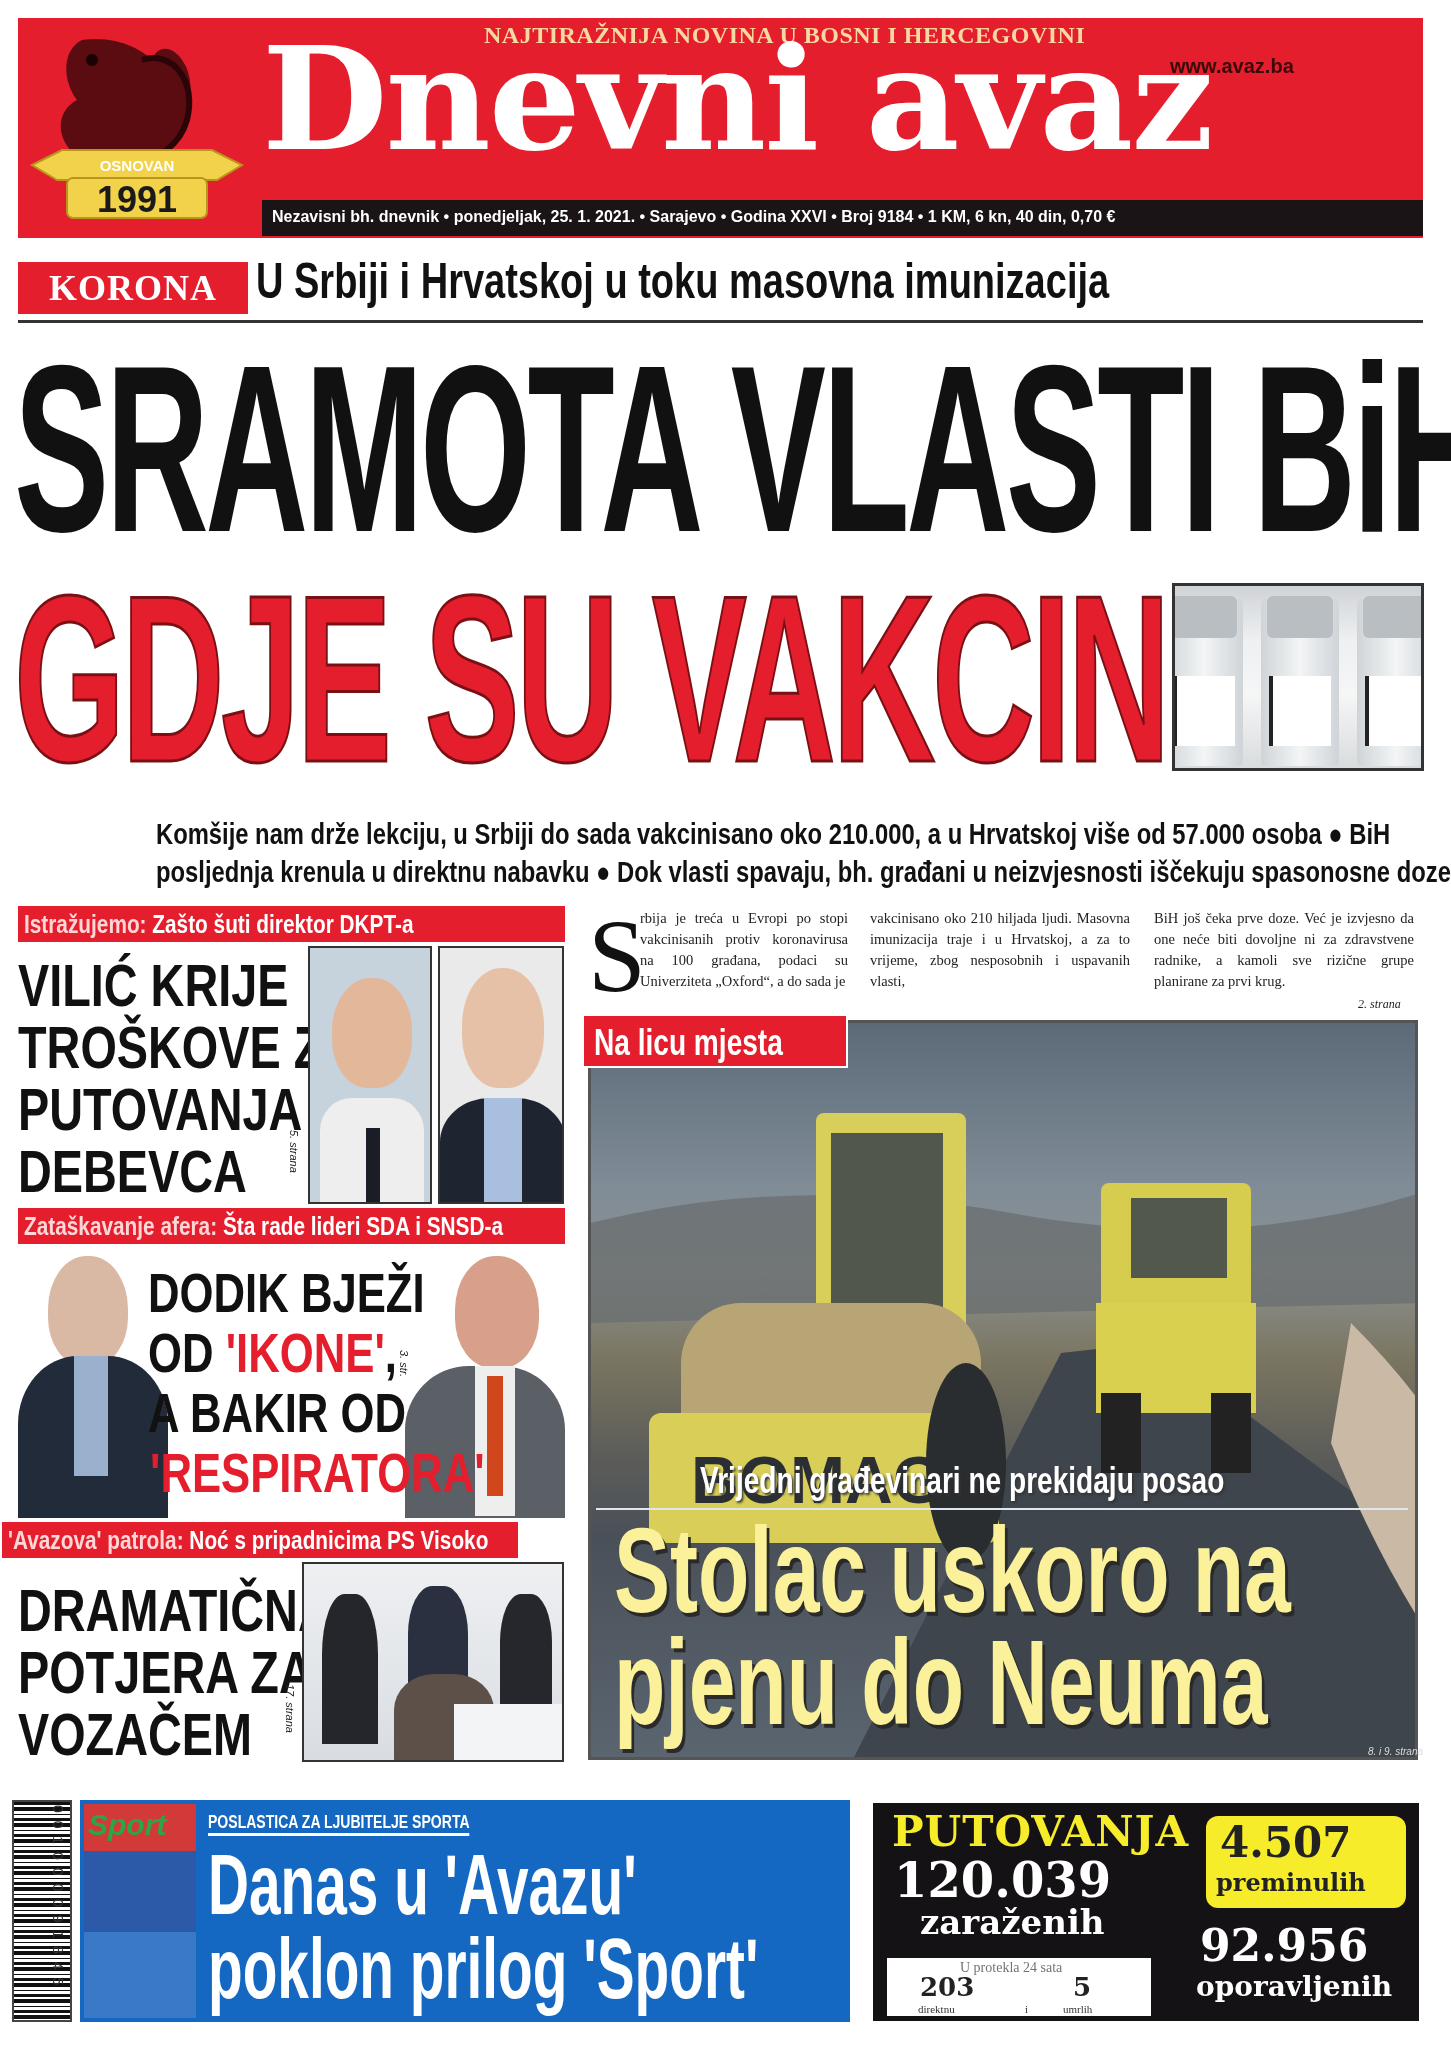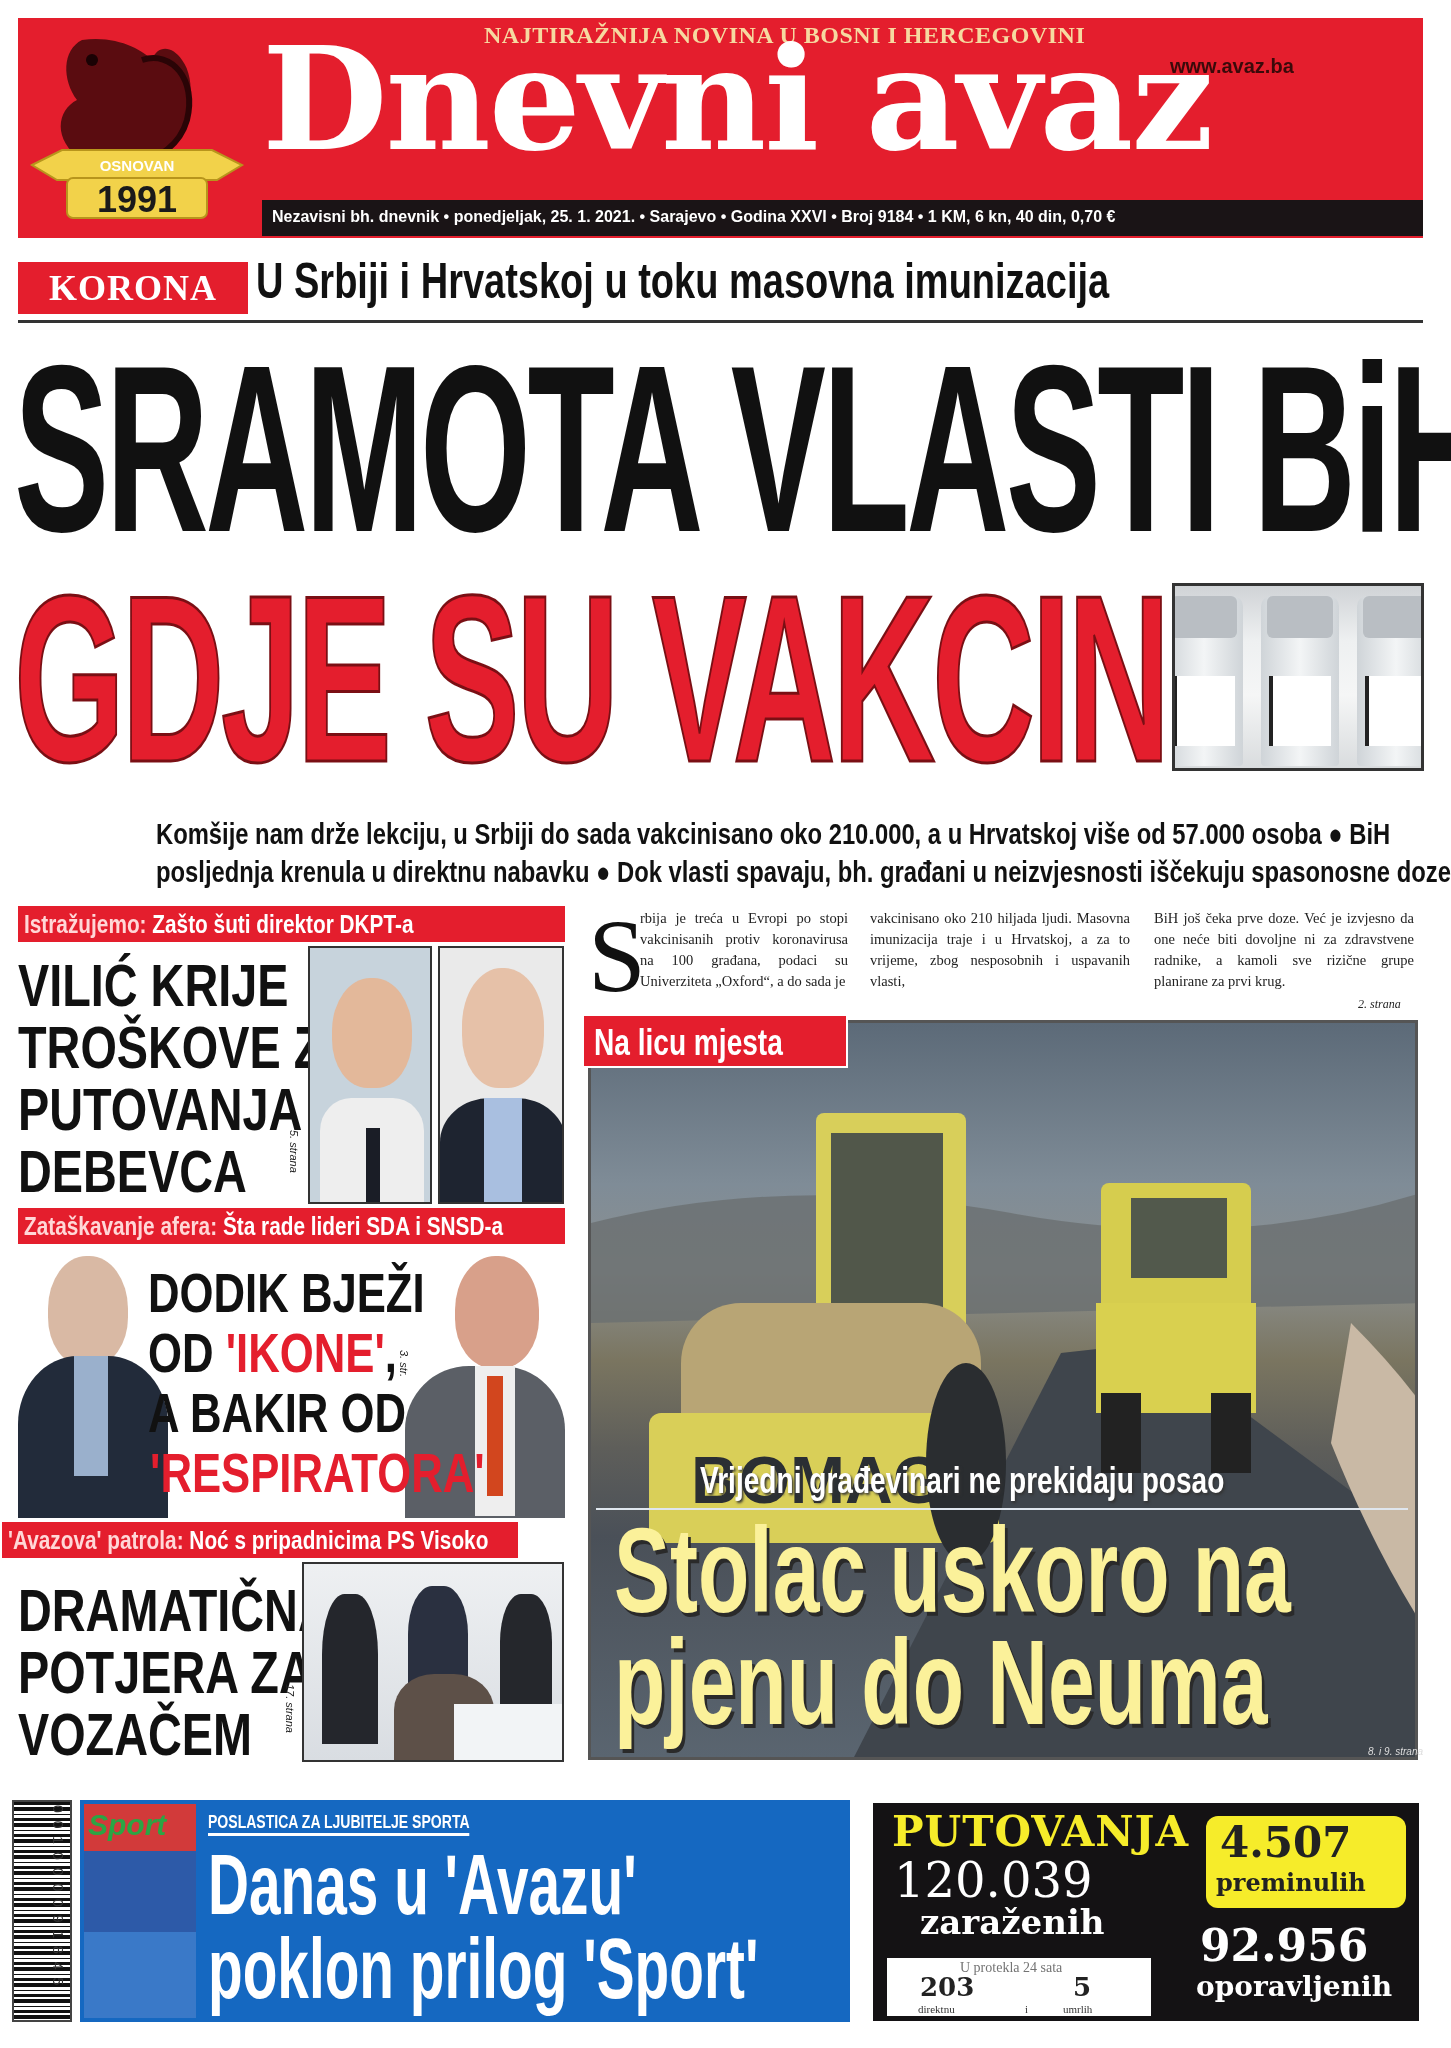--- a/index.html
+++ b/index.html
@@ -64,21 +64,21 @@
   #barcode { left: 12px; top: 1800px; width: 60px; height: 222px; border: 2px solid #444; background: repeating-linear-gradient(180deg,#111 0 3px,#fff 3px 5px,#111 5px 9px,#fff 9px 12px,#111 12px 13px,#fff 13px 16px); }
   #barcode-num { left: 66px; top: 1805px; font-size: 14px; color: #333; transform: rotate(90deg); transform-origin: left top; white-space: nowrap; letter-spacing: 2px; }
   #sport-panel { left: 80px; top: 1800px; width: 770px; height: 222px; background: #1568c1; }
   #sport-thumb { left: 84px; top: 1804px; width: 112px; height: 214px; background: linear-gradient(180deg,#d23a3a 0 22%,#2d5aa8 22% 60%,#3a79c8 60% 100%); }
   #sport-logo { left: 88px; top: 1808px; color: #2ca544; font-weight: bold; font-size: 30px; font-style: italic; }
   #sport-kicker { left: 208px; top: 1812px; color: #fff; font-weight: bold; font-size: 18px; border-bottom: 3px solid #fff; transform: scaleX(0.78); transform-origin: left top; white-space: nowrap; }
   #sport-headline { left: 208px; top: 1842px; color: #fff; font-weight: bold; font-size: 86px; line-height: 84px; transform: scaleX(0.66); transform-origin: left top; white-space: nowrap; }
 
   #pandemic-box { left: 873px; top: 1803px; width: 546px; height: 218px; background: #141214; }
   #pan-title { left: 892px; top: 1807px; color: #f6ec2a; font-family: "DejaVu Serif", serif; font-weight: bold; font-size: 42px; letter-spacing: 1px; }
-  #pan-cases { left: 894px; top: 1852px; color: #fff; font-family: "DejaVu Serif", serif; font-weight: normal; font-size: 48px; }
+  #pan-cases { left: 894px; top: 1852px; color: #fff; font-family: "DejaVu Serif", serif; font-weight: bold; font-size: 48px; }
   #pan-cases-label { left: 920px; top: 1902px; color: #fff; font-family: "DejaVu Serif", serif; font-weight: bold; font-size: 34px; }
   #pan-24 { left: 887px; top: 1958px; width: 264px; height: 58px; background: #fff; }
   #pan-24-title { left: 960px; top: 1960px; font-family: "Liberation Serif", serif; font-size: 14px; color: #737373; }
   #pan-24-new { left: 920px; top: 1972px; font-family: "DejaVu Serif", serif; font-weight: bold; font-size: 26px; color: #222; }
   #pan-24-deaths { left: 1073px; top: 1972px; font-family: "DejaVu Serif", serif; font-weight: bold; font-size: 26px; color: #222; }
   #pan-24-new-l { left: 918px; top: 2003px; font-family: "Liberation Serif", serif; font-size: 11px; color: #333; }
   #pan-24-and { left: 1025px; top: 2003px; font-family: "Liberation Serif", serif; font-size: 11px; color: #333; }
   #pan-24-deaths-l { left: 1063px; top: 2003px; font-family: "Liberation Serif", serif; font-size: 11px; color: #333; }
   #pan-deaths-box { left: 1206px; top: 1816px; width: 200px; height: 92px; background: #f6ec2a; border-radius: 12px; }
   #pan-deaths { left: 1220px; top: 1818px; font-family: "DejaVu Serif", serif; font-weight: bold; font-size: 42px; color: #222; }

